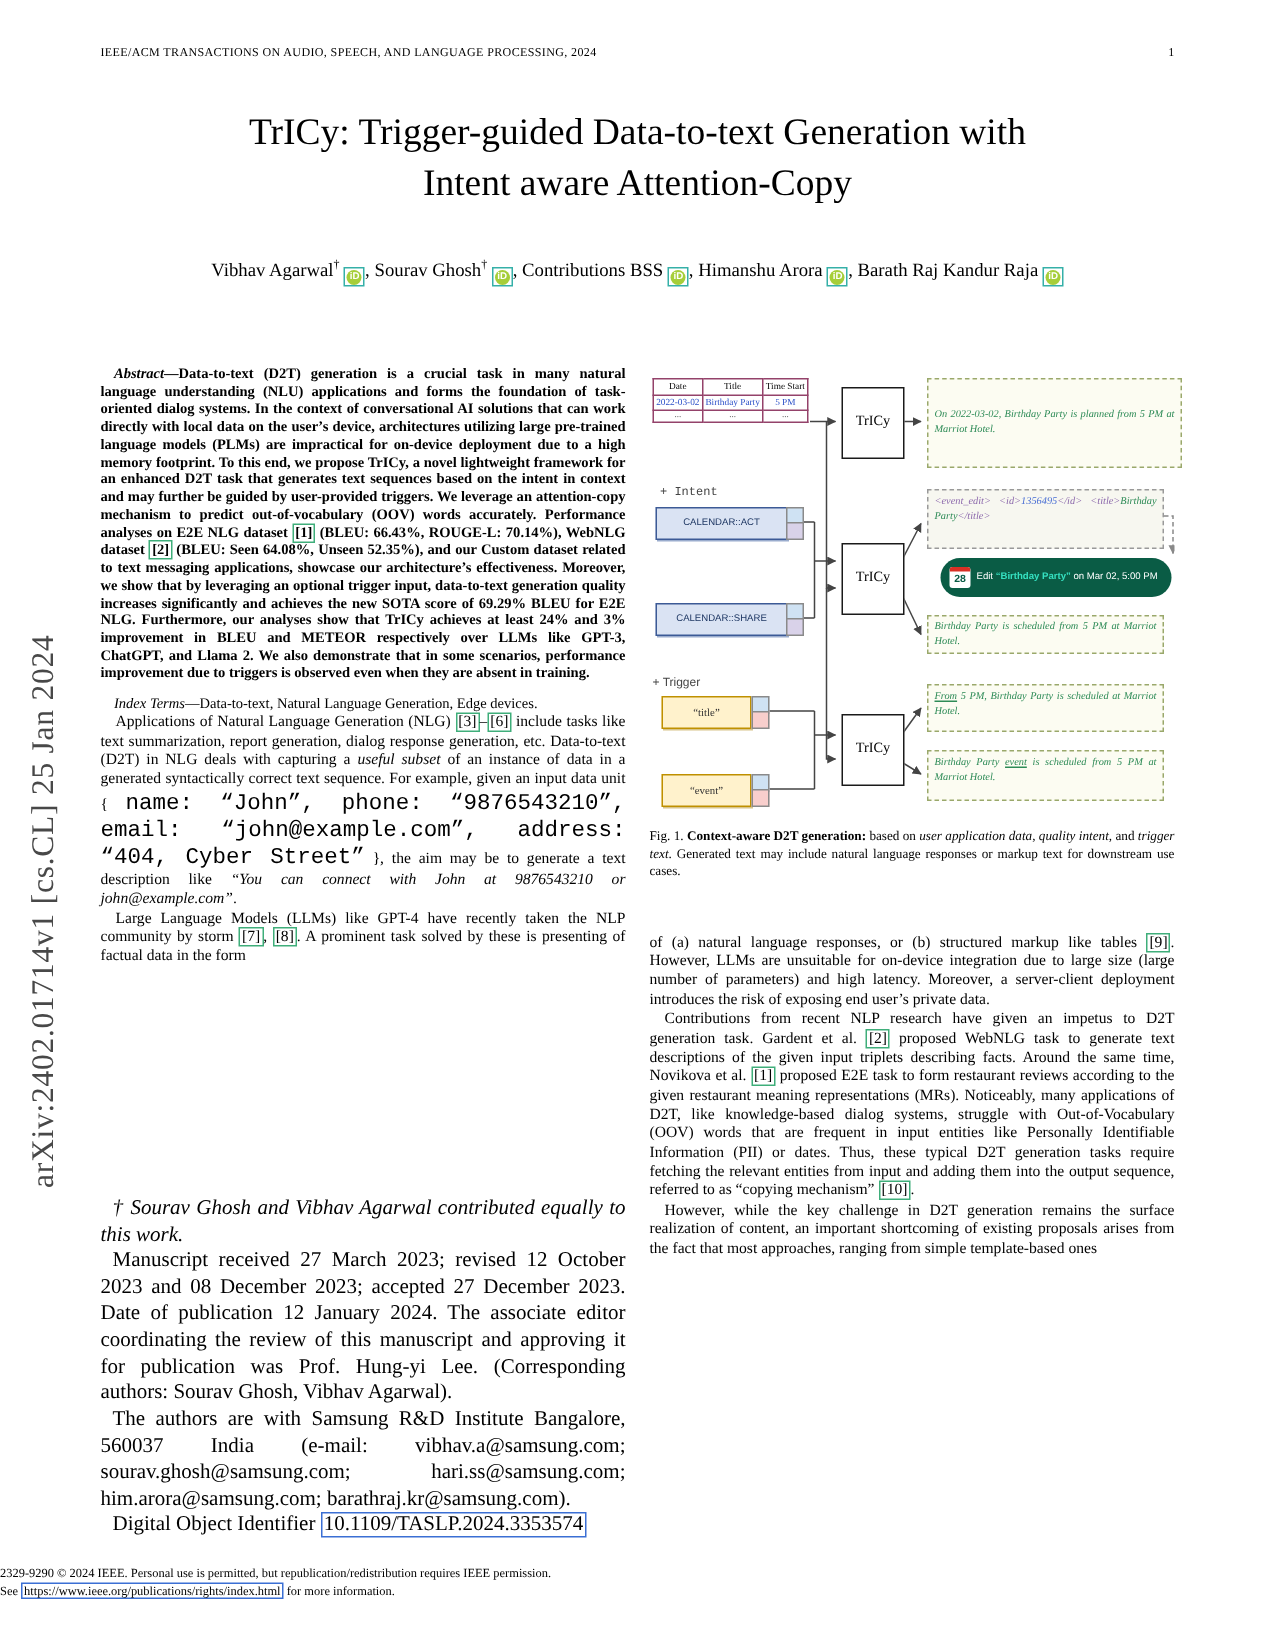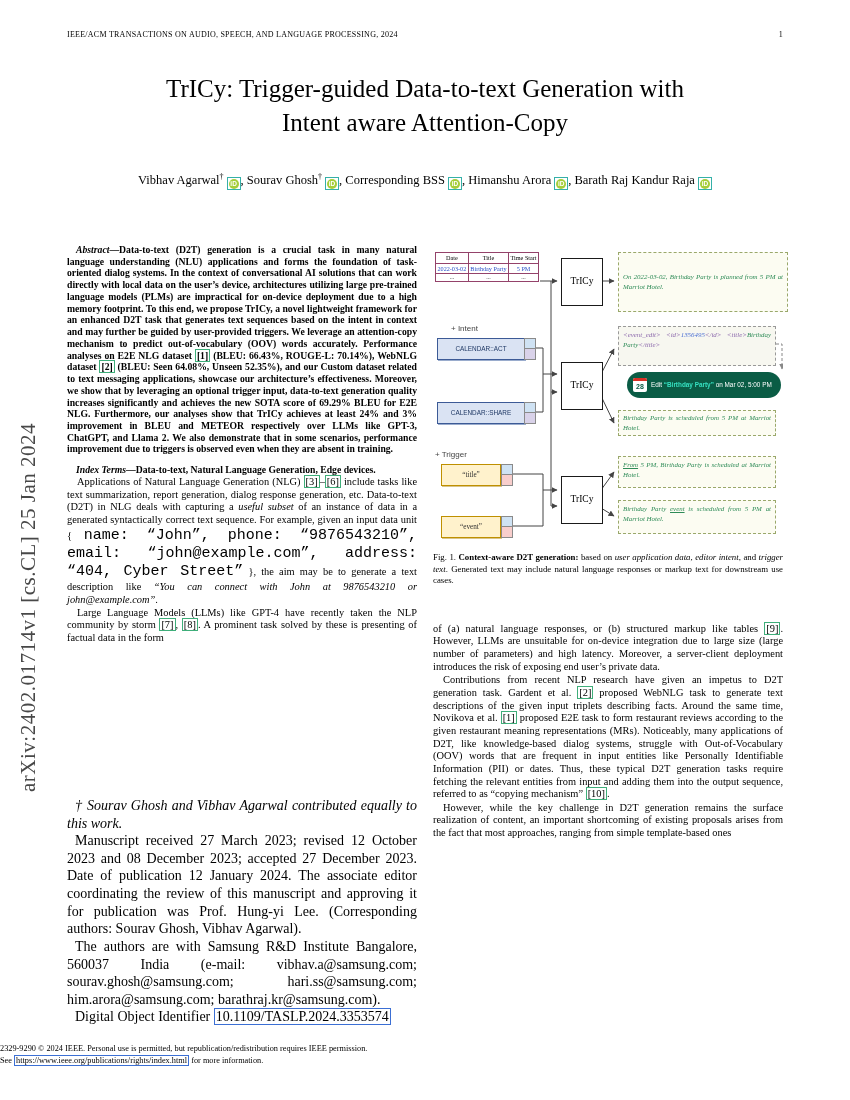--- a/index.html
+++ b/index.html
@@ -26,21 +26,21 @@
          white-space:nowrap;font-size:21px;color:#484848;letter-spacing:.5px;}
 
   
   .col{position:absolute;top:240px;width:350px;font-size:10.4px;line-height:1.215;
        text-align:justify;}
   .col-left{left:67px;height:788px;}
   .col-right{left:433px;height:788px;}
 
   .abstract{font-weight:bold;font-size:9.7px;line-height:1.21;margin:4px 0 0 0;text-indent:9px;}
   .abstract .lead,.indexterms .lead{font-style:italic;}
-  .indexterms{font-weight:bold;font-size:9.7px;margin:9px 0 0 0;text-indent:9px;font-style:italic;}
+  .indexterms{font-weight:normal;font-size:9.7px;margin:9px 0 0 0;text-indent:9px;font-style:italic;}
   .indexterms .terms{font-style:normal;}
   .sec-head{text-align:center;margin:16px 0 9px 0;font-size:10.4px;}
   .sec-num{margin-right:5px;}
   .sec-title{font-variant:small-caps;letter-spacing:.5px;}
   .body-p{margin:0;text-indent:10px;}
   .noindent{text-indent:0;}
   .it{font-style:italic;}
   .mono{font-family:Liberation Mono, monospace;font-size:15px;}
 
   .cite{border:1px solid #3fae7a;padding:0 1px;cursor:pointer;}
@@ -114,21 +114,21 @@
   <div class="arxiv">arXiv:2402.01714v1  [cs.CL]  25 Jan 2024</div>
 
   <div class="title">
     <div>TrICy: Trigger-guided Data-to-text Generation with</div>
     <div>Intent aware Attention-Copy</div>
   </div>
 
   <div class="authors">
     <span><span>Vibhav Agarwal</span><sup>†</sup><span class="orcid-box"><span class="orcid">iD</span></span><span>, </span></span>
     <span><span>Sourav Ghosh</span><sup>†</sup><span class="orcid-box"><span class="orcid">iD</span></span><span>, </span></span>
-    <span><span>Corresponding BSS</span><span class="orcid-box"><span class="orcid">iD</span></span><span>, </span></span>
+    <span><span>Contributions BSS</span><span class="orcid-box"><span class="orcid">iD</span></span><span>, </span></span>
     <span><span>Himanshu Arora</span><span class="orcid-box"><span class="orcid">iD</span></span><span>, </span></span>
     <span><span>Barath Raj Kandur Raja</span><span class="orcid-box"><span class="orcid">iD</span></span></span>
   </div>
 
   <div class="col col-left" style="position:absolute;">
     <p class="abstract">
       <span class="lead">Abstract</span><span>—Data-to-text (D2T) generation is a crucial task in many natural language understanding (NLU) applications and forms the foundation of task-oriented dialog systems. In the context of conversational AI solutions that can work directly with local data on the user’s device, architectures utilizing large pre-trained language models (PLMs) are impractical for on-device deployment due to a high memory footprint. To this end, we propose TrICy, a novel lightweight framework for an enhanced D2T task that generates text sequences based on the intent in context and may further be guided by user-provided triggers. We leverage an attention-copy mechanism to predict out-of-vocabulary (OOV) words accurately. Performance analyses on E2E NLG dataset </span><span class="cite">[1]</span><span> (BLEU: 66.43%, ROUGE-L: 70.14%), WebNLG dataset </span><span class="cite">[2]</span><span> (BLEU: Seen 64.08%, Unseen 52.35%), and our Custom dataset related to text messaging applications, showcase our architecture’s effectiveness. Moreover, we show that by leveraging an optional trigger input, data-to-text generation quality increases significantly and achieves the new SOTA score of 69.29% BLEU for E2E NLG. Furthermore, our analyses show that TrICy achieves at least 24% and 3% improvement in BLEU and METEOR respectively over LLMs like GPT-3, ChatGPT, and Llama 2. We also demonstrate that in some scenarios, performance improvement due to triggers is observed even when they are absent in training.</span>
     </p>
     <p class="indexterms">
       <span class="lead">Index Terms</span><span class="terms">—Data-to-text, Natural Language Generation, Edge devices.</span>
@@ -193,21 +193,21 @@
           <td class="ellr">...</td>
           <td class="ellr">...</td>
           <td class="ellr">...</td>
         </tr>
       </tbody>
         </table>
 
       <div class="tricy" style="left:128px;top:14px;">TrICy</div>
       <div class="outbox" style="left:185px;top:8px;width:160px;height:52px;">On 2022-03-02, Birthday Party is planned from 5 PM at Marriot Hotel.</div>
 
-      <div class="grouplabel" style="left:18px;top:80px;">+ Intent</div>
+      <div class="grouplabel" style="left:7px;top:80px;font-family:Liberation Mono, monospace;">+ Intent</div>
       <div class="intentbox" style="left:4px;top:94px;">CALENDAR::ACT</div>
       <div class="cell c-blue" style="left:91px;top:94px;"></div>
       <div class="cell c-lav" style="left:91px;top:104px;"></div>
       <div class="intentbox" style="left:4px;top:158px;">CALENDAR::SHARE</div>
       <div class="cell c-blue" style="left:91px;top:158px;"></div>
       <div class="cell c-lav" style="left:91px;top:168px;"></div>
 
       <div class="tricy" style="left:128px;top:118px;">TrICy</div>
 
       <div class="outbox markup" style="left:185px;top:82px;width:158px;height:40px;box-sizing:border-box;">
@@ -236,21 +236,21 @@
 
       <div class="outbox" style="left:185px;top:212px;width:158px;height:32px;box-sizing:border-box;display:block;">
         <span class="u">From</span><span> 5 PM, Birthday Party is scheduled at Marriot Hotel.</span>
       </div>
       <div class="outbox" style="left:185px;top:256px;width:158px;height:34px;box-sizing:border-box;display:block;">
         <span>Birthday Party </span><span class="u">event</span><span> is scheduled from 5 PM at Marriot Hotel.</span>
       </div>
     </div>
 
     <p class="figcap">
-      <span>Fig. 1.</span><span class="b"> Context-aware D2T generation:</span><span> based on </span><span class="it">user application data</span><span>, </span><span class="it">editor intent</span><span>, and </span><span class="it">trigger text</span><span>. Generated text may include natural language responses or markup text for downstream use cases.</span>
+      <span>Fig. 1.</span><span class="b"> Context-aware D2T generation:</span><span> based on </span><span class="it">user application data</span><span>, </span><span class="it">quality intent</span><span>, and </span><span class="it">trigger text</span><span>. Generated text may include natural language responses or markup text for downstream use cases.</span>
     </p>
 
     <p class="body-p noindent rp">
       <span>of (a) natural language responses, or (b) structured markup like tables </span><span class="cite">[9]</span><span>. However, LLMs are unsuitable for on-device integration due to large size (large number of parameters) and high latency. Moreover, a server-client deployment introduces the risk of exposing end user’s private data.</span>
     </p>
     <p class="body-p rp">
       <span>Contributions from recent NLP research have given an impetus to D2T generation task. Gardent et al. </span><span class="cite">[2]</span><span> proposed WebNLG task to generate text descriptions of the given input triplets describing facts. Around the same time, Novikova et al. </span><span class="cite">[1]</span><span> proposed E2E task to form restaurant reviews according to the given restaurant meaning representations (MRs). Noticeably, many applications of D2T, like knowledge-based dialog systems, struggle with Out-of-Vocabulary (OOV) words that are frequent in input entities like Personally Identifiable Information (PII) or dates. Thus, these typical D2T generation tasks require fetching the relevant entities from input and adding them into the output sequence, referred to as “copying mechanism” </span><span class="cite">[10]</span><span>.</span>
     </p>
     <p class="body-p rp">However, while the key challenge in D2T generation remains the surface realization of content, an important shortcoming of existing proposals arises from the fact that most approaches, ranging from simple template-based ones</p>
   </div>

